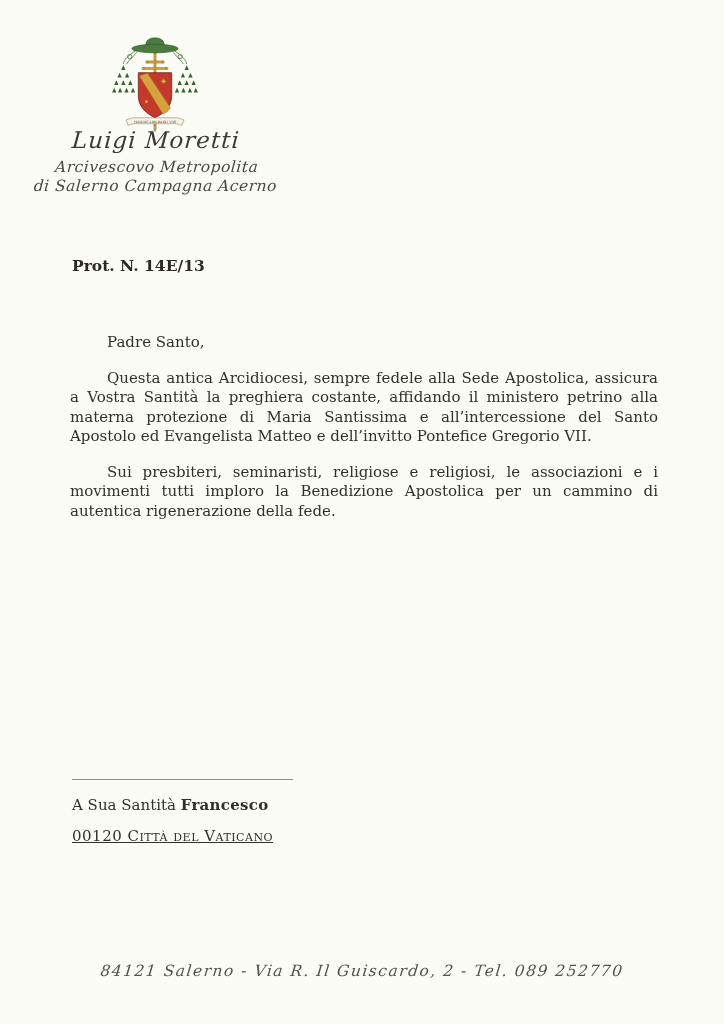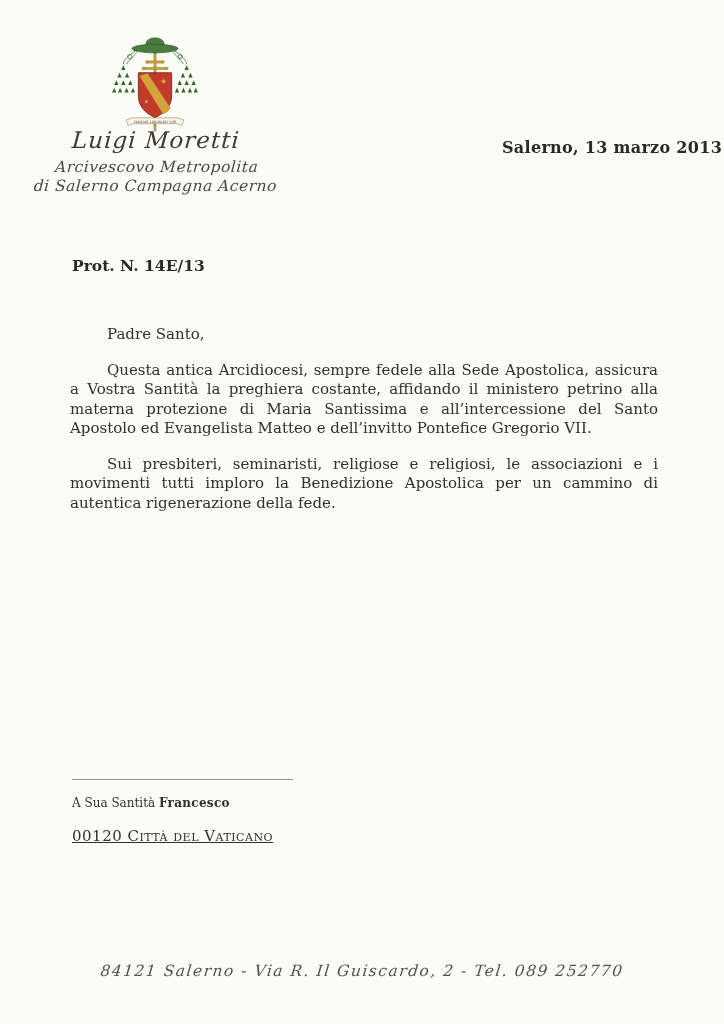--- a/index.html
+++ b/index.html
@@ -30,32 +30,32 @@
   .prot{
     position:absolute;left:72px;top:256px;
     font-weight:bold;font-size:15.5px;color:#2b2921;
   }
   
   .body{
     position:absolute;left:70px;top:325px;width:588px;
     font-size:15px;line-height:19.5px;text-align:justify;color:#32302a;
   }
   .body p{margin:16px 0 0 0;text-indent:37px;}
-  .body p.salutation{margin-top:0;}
+  .body p.salutation{margin-top:8px;}
   
   .sig{position:absolute;left:497px;top:527px;width:150px;}
   .sig-scrawl{display:block;margin-left:24px;}
   .sig-typed{font-size:15px;color:#2e2c26;margin-top:-4px;}
   .sig-cross{font-size:14px;margin-right:4px;}
   
   .divider{
     position:absolute;left:72px;top:779px;width:221px;height:0;
     border-top:1.5px solid #8f8f89;
   }
-  .rcpt1{position:absolute;left:72px;top:796px;font-size:12px;color:#32302a;}
+  .rcpt1{position:absolute;left:72px;top:796px;font-size:15px;color:#32302a;}
   .rcpt1 b{letter-spacing:0.3px;}
   .rcpt2{
     position:absolute;left:72px;top:827px;font-size:15px;color:#32302a;
     font-variant:small-caps;letter-spacing:0.5px;text-decoration:underline;
   }
   
   .footer{
     position:absolute;left:0;top:962px;width:724px;text-align:center;
     font-style:italic;font-size:15.5px;letter-spacing:1.5px;color:#54504a;
     transform:skewX(-6deg);
@@ -139,21 +139,20 @@
   </svg>
 
   <div class="lh-text">
     <div class="lh-name">Luigi Moretti</div>
     <div class="lh-title">
       <div>Arcivescovo Metropolita</div>
       <div>di Salerno Campagna Acerno</div>
     </div>
   </div>
 
-  <div class="date">Salerno, 13 marzo 2013</div>
 
   <div class="prot">Prot. N. 14E/13</div>
 
   <div class="body">
     <p class="salutation">Padre Santo,</p>
     <p>Questa antica Arcidiocesi, sempre fedele alla Sede Apostolica, assicura a Vostra Santità la preghiera costante, affidando il ministero petrino alla materna protezione di Maria Santissima e all’intercessione del Santo Apostolo ed Evangelista Matteo e dell’invitto Pontefice Gregorio VII.</p>
     <p>Sui presbiteri, seminaristi, religiose e religiosi, le associazioni e i movimenti tutti imploro la Benedizione Apostolica per un cammino di autentica rigenerazione della fede.</p>
   </div>
 
 

